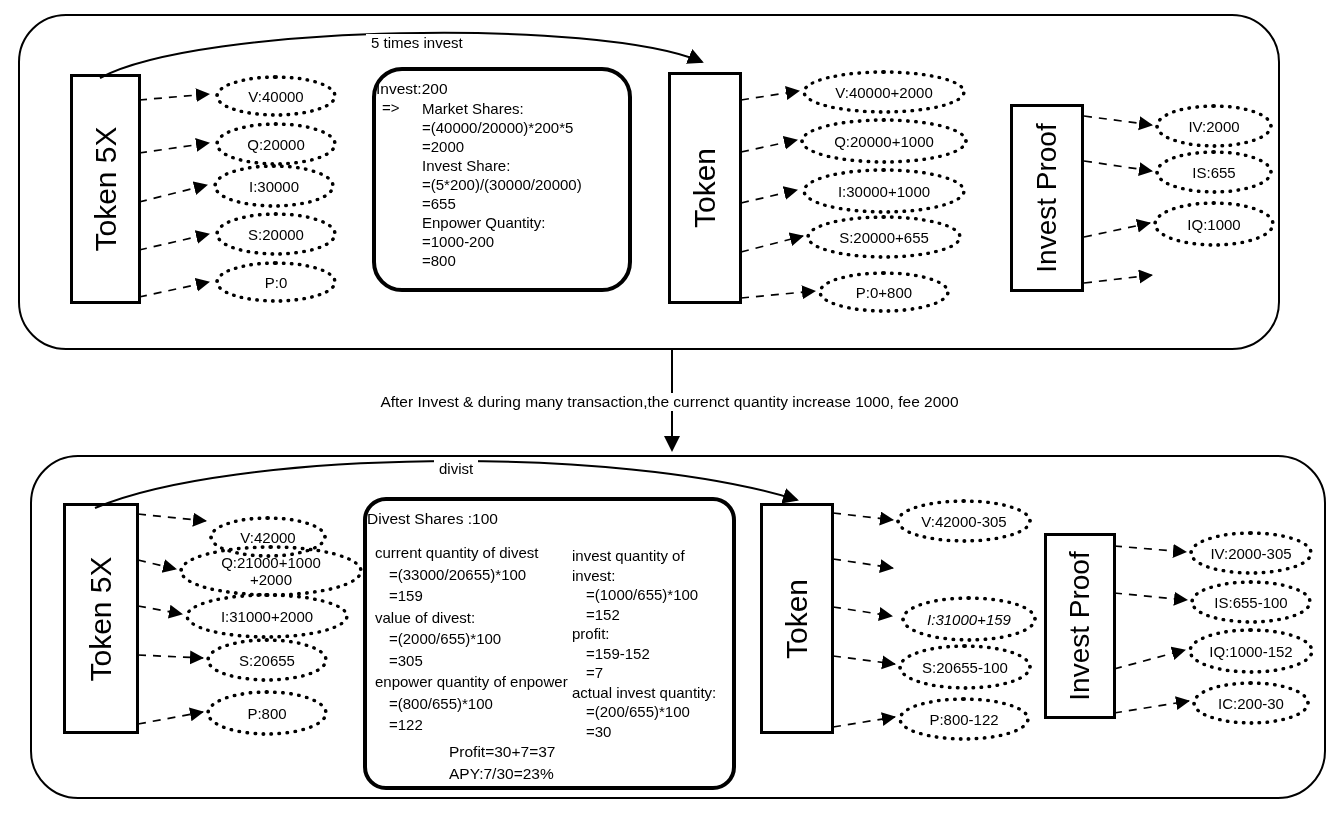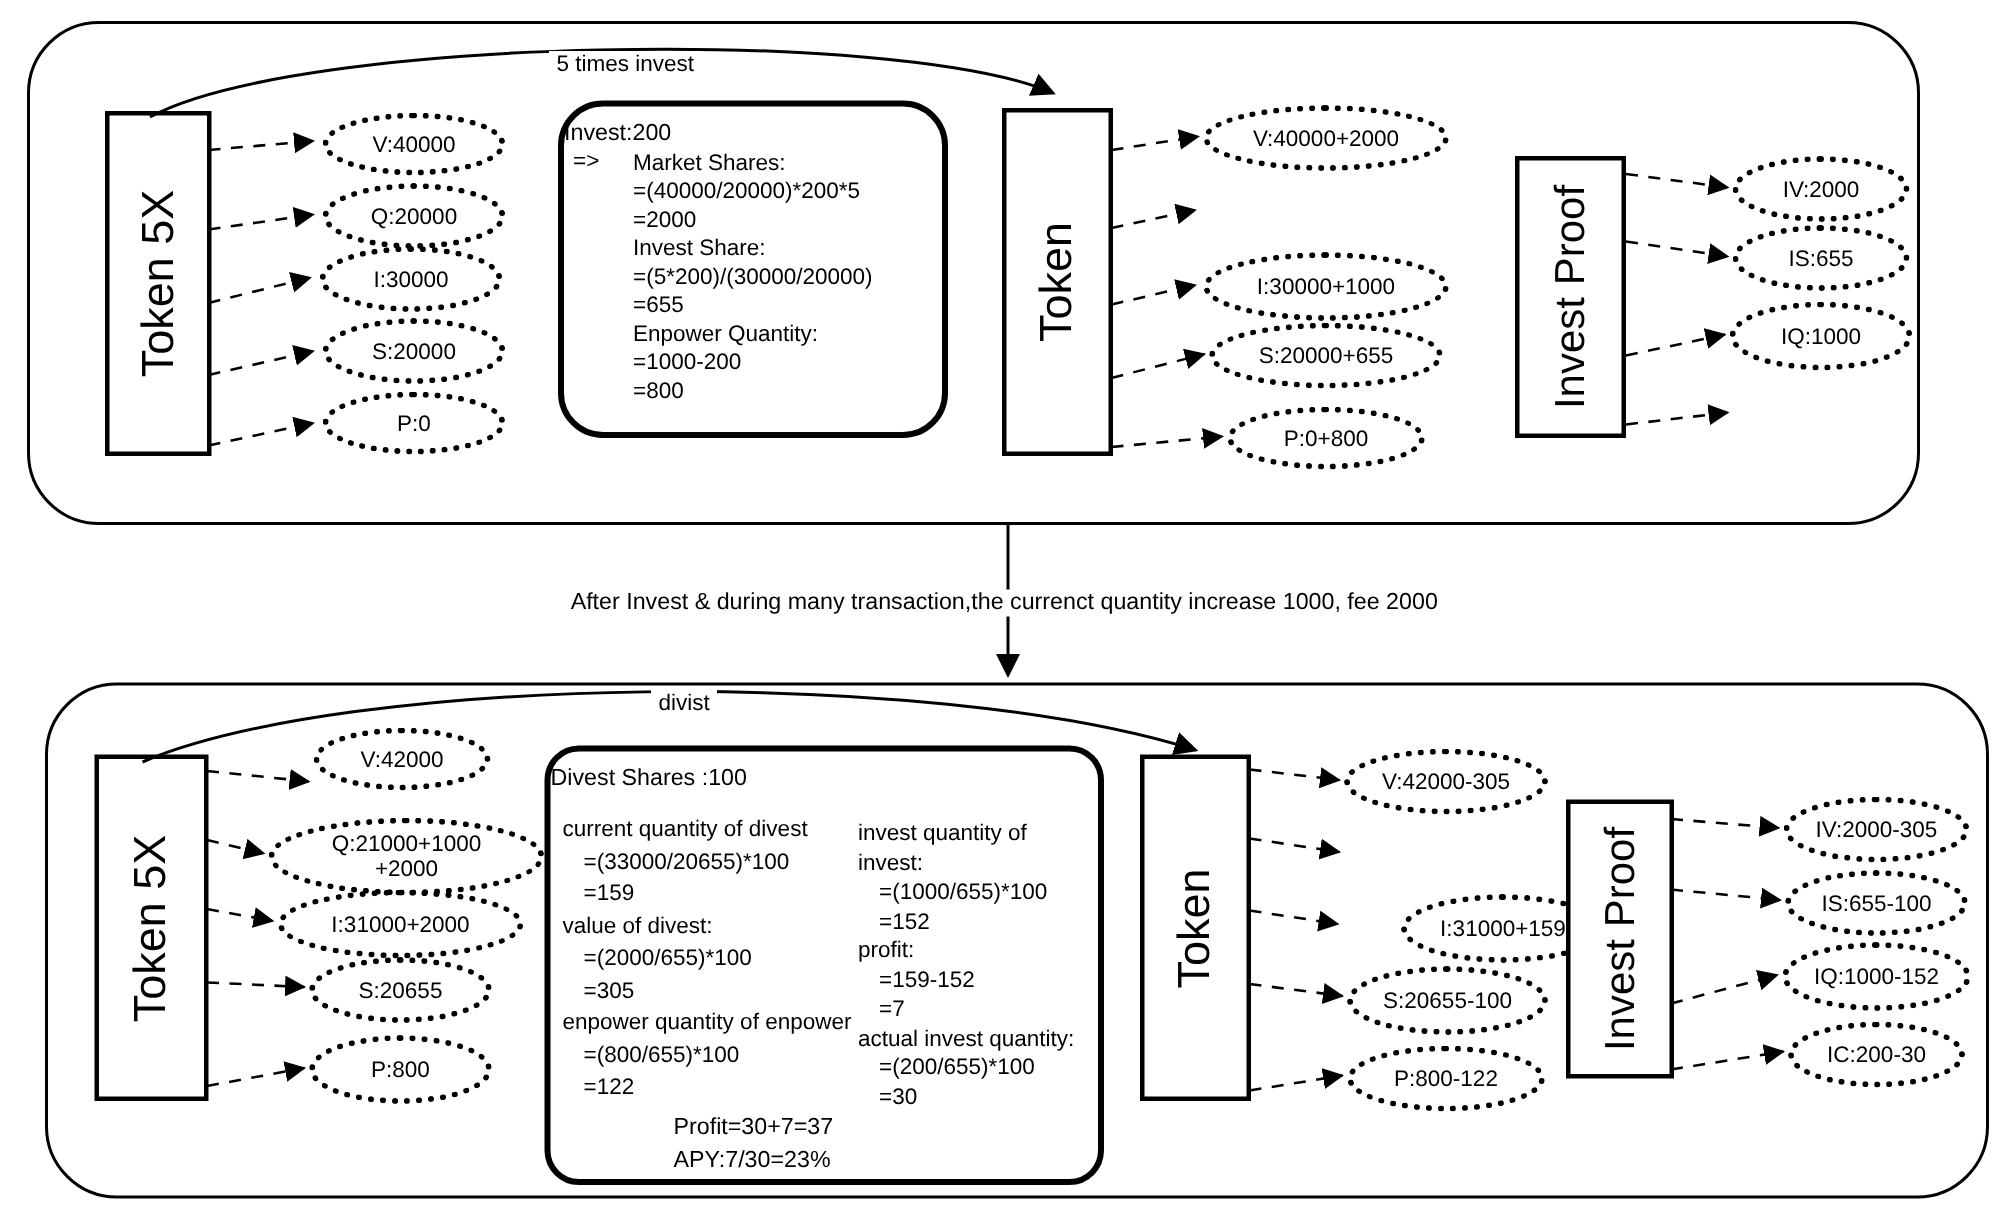--- a/index.html
+++ b/index.html
@@ -75,37 +75,38 @@
         <div>=800</div>
       </div>
     </div>
   </div>
 
   <div class="vbox" style="left:668px;top:72px;width:68px;height:226px;">
     <div class="vlabel">Token</div>
   </div>
 
   <div class="node" style="left:802px;top:70px;width:156px;height:36px;"><span>V:40000+2000</span></div>
+  <div class="node" style="left:800px;top:118px;width:160px;height:38px;"><span>Q:20000+1000</span></div>
   <div class="node" style="left:802px;top:168px;width:156px;height:38px;"><span>I:30000+1000</span></div>
   <div class="node" style="left:806px;top:215px;width:148px;height:36px;"><span>S:20000+655</span></div>
   <div class="node" style="left:818px;top:271px;width:124px;height:34px;"><span>P:0+800</span></div>
 
   <div class="vbox" style="left:1010px;top:104px;width:68px;height:182px;">
     <div class="vlabel small">Invest Proof</div>
   </div>
 
   <div class="node" style="left:1155px;top:104px;width:110px;height:36px;"><span>IV:2000</span></div>
   <div class="node" style="left:1155px;top:150px;width:110px;height:36px;"><span>IS:655</span></div>
   <div class="node" style="left:1153px;top:201px;width:114px;height:38px;"><span>IQ:1000</span></div>
 
   <div class="vbox" style="left:63px;top:503px;width:70px;height:225px;">
     <div class="vlabel">Token 5X</div>
   </div>
 
-  <div class="node" style="left:209px;top:485px;width:110px;height:34px;"><span>V:42000</span></div>
+  <div class="node" style="left:209px;top:516px;width:110px;height:34px;"><span>V:42000</span></div>
   <div class="node" style="left:179px;top:545px;width:176px;height:44px;"><span>Q:21000+1000
 +2000</span></div>
   <div class="node" style="left:185px;top:593px;width:156px;height:38px;justify-content:center;"><span>I:31000+2000</span></div>
   <div class="node" style="left:206px;top:638px;width:114px;height:36px;"><span>S:20655</span></div>
   <div class="node" style="left:206px;top:690px;width:114px;height:38px;"><span>P:800</span></div>
 
   <div class="calc bottom-calc" style="left:363px;top:497px;width:365px;height:285px;border-radius:23px;">
     <div class="calc-title">Divest Shares :100</div>
     <div class="bc-left">
       <div>current quantity of divest</div>
@@ -134,21 +135,21 @@
       <div>Profit=30+7=37</div>
       <div>APY:7/30=23%</div>
     </div>
   </div>
 
   <div class="vbox" style="left:760px;top:503px;width:68px;height:225px;">
     <div class="vlabel">Token</div>
   </div>
 
   <div class="node" style="left:896px;top:499px;width:128px;height:36px;"><span>V:42000-305</span></div>
-  <div class="node" style="left:934px;top:596px;width:128px;height:38px;"><span>I:31000+159</span></div>
+  <div class="node" style="left:901px;top:596px;width:128px;height:38px;font-style:italic;"><span>I:31000+159</span></div>
   <div class="node" style="left:898px;top:644px;width:126px;height:38px;"><span>S:20655-100</span></div>
   <div class="node" style="left:898px;top:697px;width:124px;height:36px;"><span>P:800-122</span></div>
 
   <div class="vbox" style="left:1044px;top:533px;width:66px;height:180px;">
     <div class="vlabel small">Invest Proof</div>
   </div>
 
   <div class="node" style="left:1189px;top:531px;width:116px;height:36px;"><span>IV:2000-305</span></div>
   <div class="node" style="left:1190px;top:580px;width:114px;height:36px;"><span>IS:655-100</span></div>
   <div class="node" style="left:1188px;top:628px;width:118px;height:38px;"><span>IQ:1000-152</span></div>

